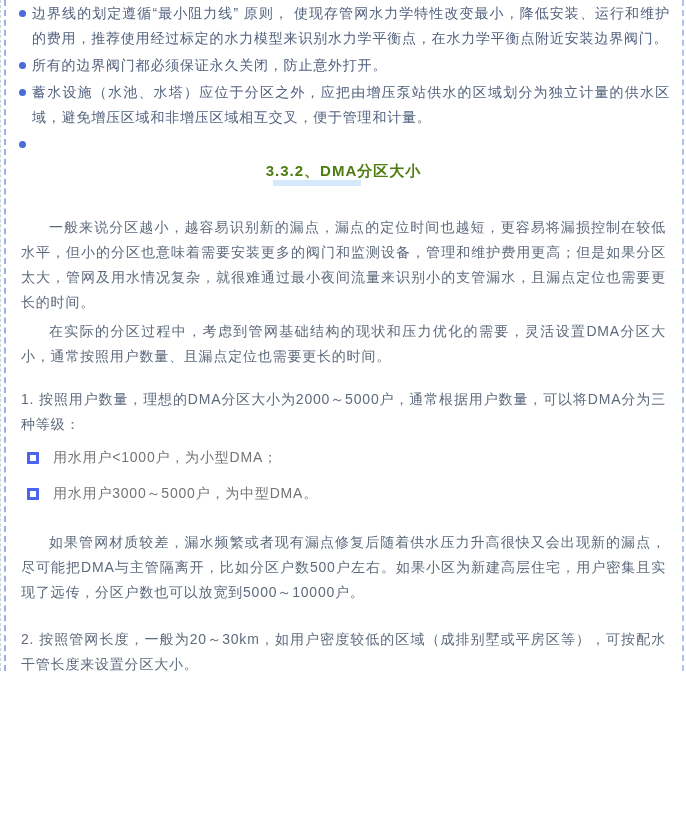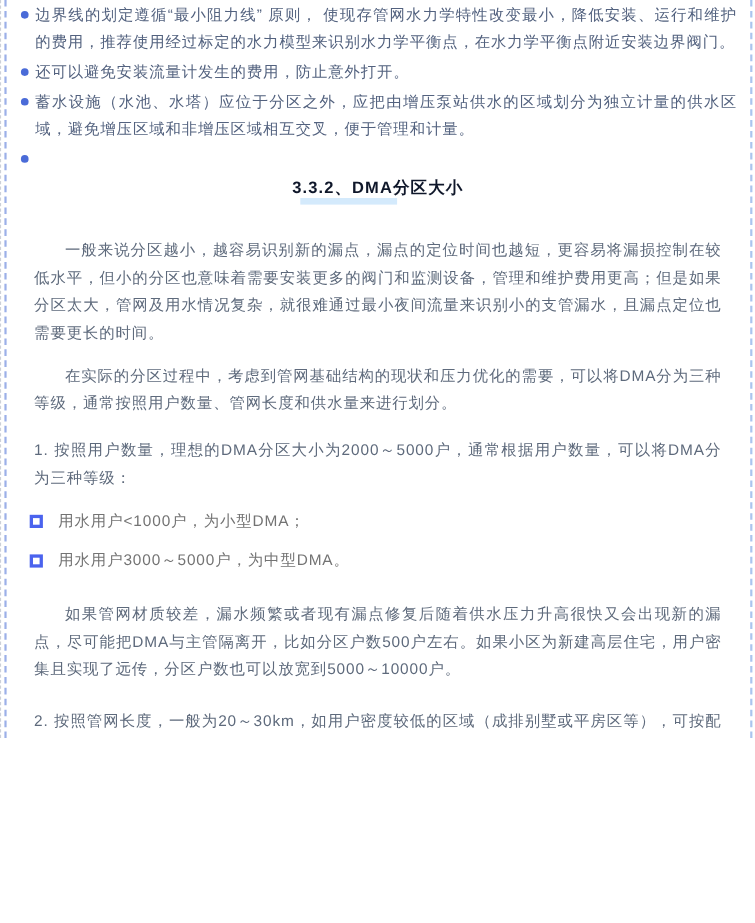--- a/index.html
+++ b/index.html
@@ -30,31 +30,31 @@
     position:absolute; left:2px; top:9px;
     width:7px; height:7px; border-radius:50%;
     background:#4a6bd8;
   }
 
   
   .heading-wrap { position:relative; margin-top:28px; height:32px; text-align:center; }
   .heading {
     position:relative; z-index:1; margin:0;
     font-size:15px; line-height:25px; font-weight:bold;
-    color:#0f172a; letter-spacing:1px;
+    color:#4d7c0f; letter-spacing:1px;
   }
   .heading-underline {
     position:absolute; z-index:0;
     top:22px; left:calc(50% - 71px);
     width:88px; height:6px;
     background:#d4eafc;
   }
 
   
-  p { margin:14px; text-align:justify; color:#5e6a7c; }
+  p { margin:4px; text-align:justify; color:#5e6a7c; }
   .indent { text-indent:2em; }
   .para-group { margin-top:25px; }
   .p-user-count { margin-top:18px; }
   .p-poor-material { margin-top:24px; }
   .p-pipe-length { margin-top:22px; }
 
   
   .sq-list { list-style:none; margin:8px 0 0 0; padding:0; }
   .sq-item { position:relative; padding-left:36px; margin-bottom:11px; color:#737373; text-align:justify; }
   .square {
@@ -74,39 +74,39 @@
 
   <div class="content">
 
     <ul class="dot-list">
       <li class="dot-item">
         <span class="dot"></span>
         <span>边界线的划定遵循“最小阻力线” 原则， 使现存管网水力学特性改变最小，降低安装、运行和维护的费用，推荐使用经过标定的水力模型来识别水力学平衡点，在水力学平衡点附近安装边界阀门。</span>
       </li>
       <li class="dot-item">
         <span class="dot"></span>
-        <span>还可以避免安装流量计发生的费用，防止意外打开。</span>
+        <span>所有的边界阀门都必须保证永久关闭，防止意外打开。</span>
       </li>
       <li class="dot-item">
         <span class="dot"></span>
         <span>蓄水设施（水池、水塔）应位于分区之外，应把由增压泵站供水的区域划分为独立计量的供水区域，避免增压区域和非增压区域相互交叉，便于管理和计量。</span>
       </li>
       <li class="dot-item">
         <span class="dot"></span>
       </li>
     </ul>
 
     <div class="heading-wrap">
       <span class="heading-underline"></span>
       <h3 class="heading">3.3.2、DMA分区大小</h3>
     </div>
 
     <div class="para-group">
       <p class="indent">一般来说分区越小，越容易识别新的漏点，漏点的定位时间也越短，更容易将漏损控制在较低水平，但小的分区也意味着需要安装更多的阀门和监测设备，管理和维护费用更高；但是如果分区太大，管网及用水情况复杂，就很难通过最小夜间流量来识别小的支管漏水，且漏点定位也需要更长的时间。</p>
-      <p class="indent">在实际的分区过程中，考虑到管网基础结构的现状和压力优化的需要，可以将DMA分为三种等级，通常按照用户数量、管网长度和供水量来进行划分。</p>
+      <p class="indent">在实际的分区过程中，考虑到管网基础结构的现状和压力优化的需要，灵活设置DMA分区大小，通常按照用户数量、且漏点定位也需要更长的时间。</p>
     </div>
 
     <p class="p-user-count">1. 按照用户数量，理想的DMA分区大小为2000～5000户，通常根据用户数量，可以将DMA分为三种等级：</p>
 
     <ul class="sq-list">
       <li class="sq-item">
         <span class="square"></span>
         <span>用水用户&lt;1000户，为小型DMA；</span>
       </li>
       <li class="sq-item">

